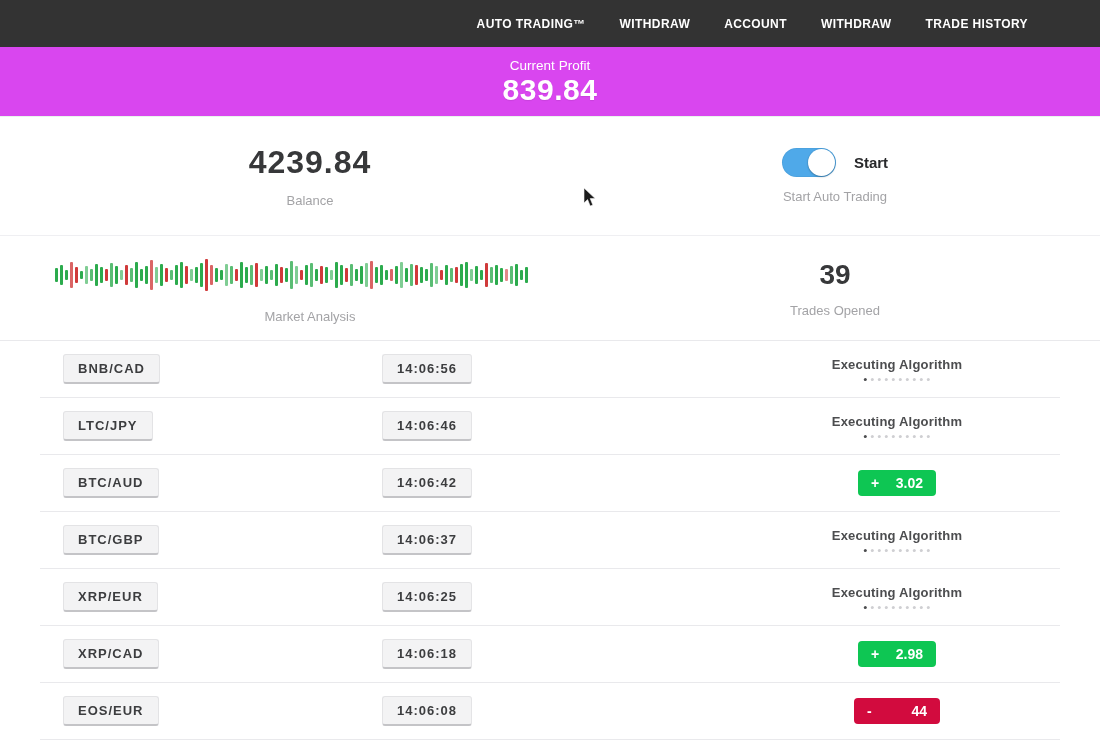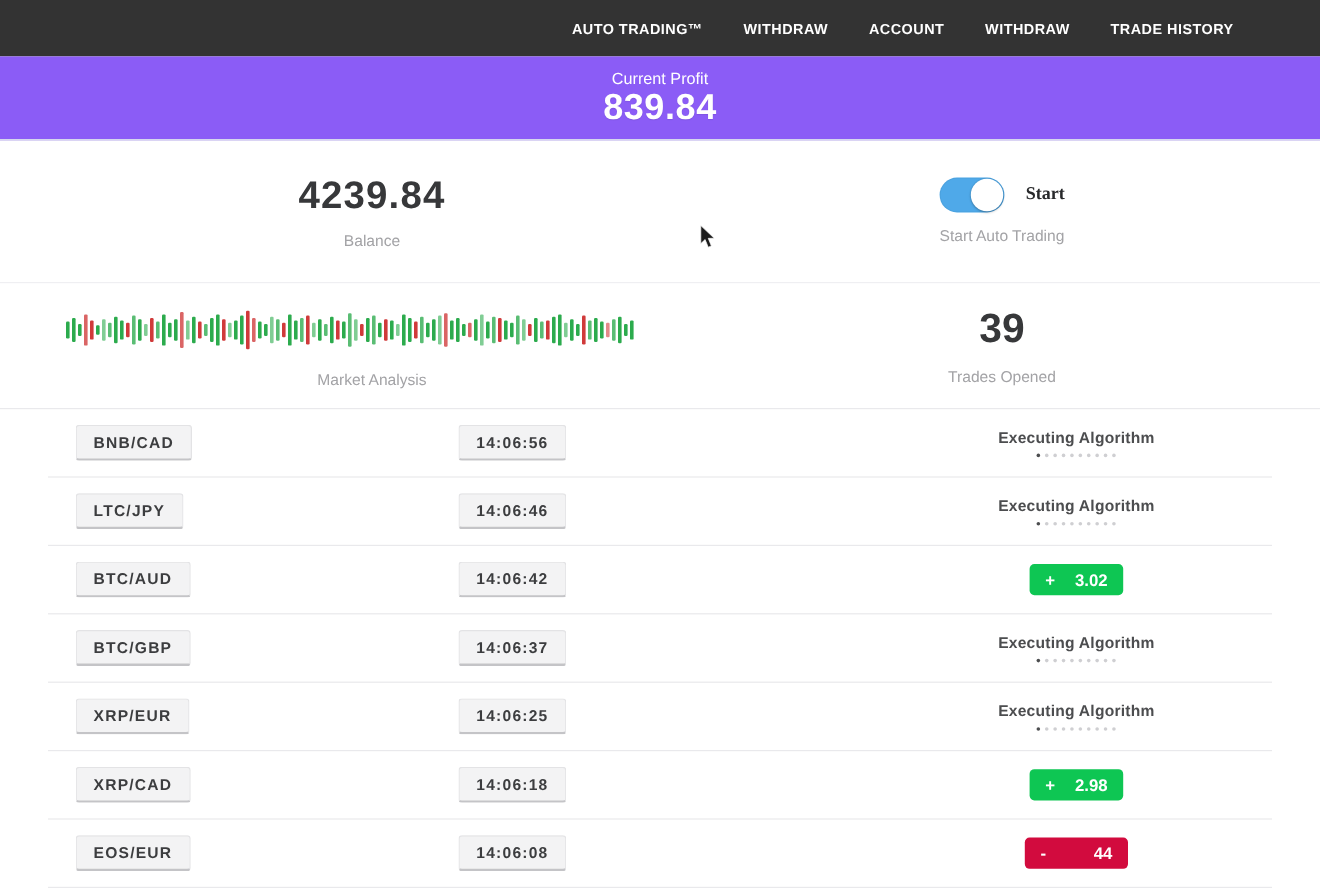--- a/index.html
+++ b/index.html
@@ -25,21 +25,21 @@
     font-size:12px;
     font-weight:700;
     letter-spacing:.4px;
     cursor:pointer;
     white-space:nowrap;
   }
 
   
   .profit-banner {
     height:70px;
-    background:#8b5cf6;
+    background:#d946ef;
     color:#ffffff;
     display:flex;
     flex-direction:column;
     align-items:center;
     justify-content:center;
     border-bottom:1px solid #e8f5ec;
   }
   .profit-label { font-size:13.5px; font-weight:400; margin-top:2px; }
   .profit-value { font-size:30px; font-weight:700; letter-spacing:.5px; line-height:1.15; text-shadow:0 1px 1px rgba(0,0,0,.08); }
 
@@ -51,21 +51,21 @@
   }
   .summary-row { height:119px; border-bottom:1px solid #efeff2; }
   .analysis-row { height:105px; border-bottom:1px solid #e9e9ec; }
 
   .cell-center {
     display:flex; flex-direction:column; align-items:center; justify-content:center;
   }
   .balance-value { font-size:32px; font-weight:700; color:#37383a; letter-spacing:1px; }
   .muted-label { font-size:13px; color:#a3a3a6; margin-top:12px; }
 
-  .toggle-wrap { display:flex; align-items:center; gap:18px;font-family:Liberation Serif, serif; }
+  .toggle-wrap { display:flex; align-items:center; gap:18px; }
   .switch {
     width:54px; height:29px; border-radius:15px;
     background:#4fa9e9;
     position:relative; cursor:pointer;
     box-shadow:inset 0 0 0 1px rgba(0,0,0,.04);
   }
   .switch .knob {
     position:absolute; top:1px; right:1px;
     width:27px; height:27px; border-radius:50%;
     background:#ffffff;
@@ -79,21 +79,21 @@
     height:44px; width:100%;
     justify-content:flex-start;
     padding-left:15px;
   }
   .bar { width:3px; border-radius:1px; }
   .bar.g { background:#2cab4d; }
   .bar.r { background:#d03a3a; }
   .bar:nth-child(4n) { opacity:.78; }
   .bar:nth-child(7n) { opacity:.6; }
 
-  .trades-value { font-size:34px; font-weight:700; color:#37383a; }
+  .trades-value { font-size:28px; font-weight:700; color:#37383a; }
 
   .market-cell { display:flex; flex-direction:column; align-items:center; justify-content:center; }
   .right-cell  { display:flex; flex-direction:column; align-items:center; justify-content:center; padding-left:30px; }
 
   
   .rows { }
   .trade-row {
     position:relative;
     height:57px;
     margin:0 40px;

